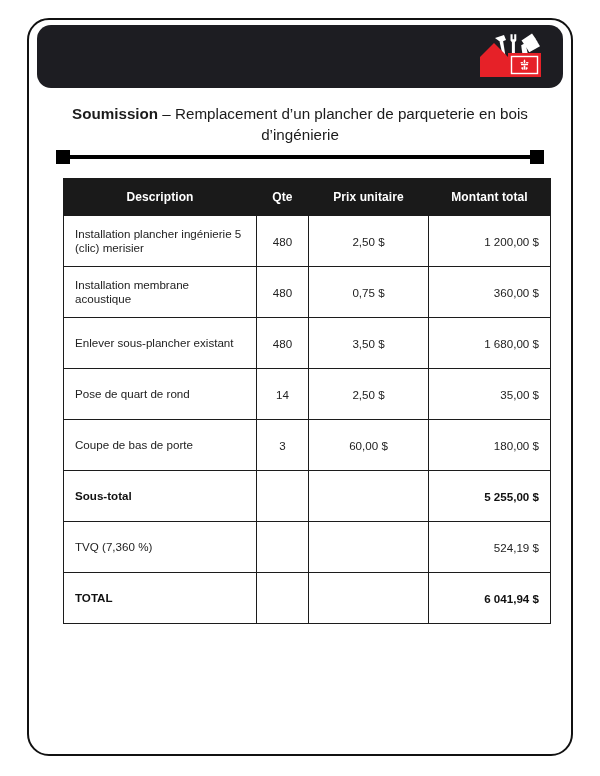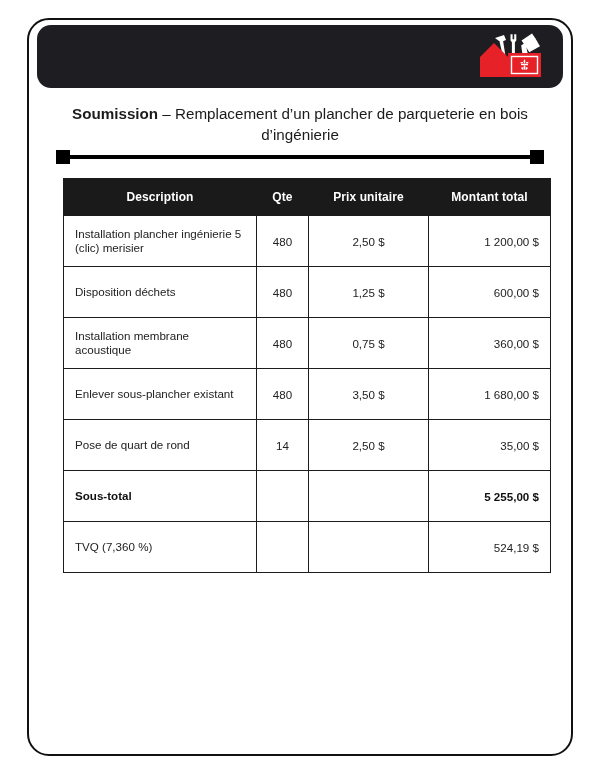--- a/index.html
+++ b/index.html
@@ -214,51 +214,57 @@
       </tr>
     </thead>
     <tbody>
         <tr>
           <td class="desc">Installation plancher ingénierie 5 (clic) merisier</td>
           <td class="qty">480</td>
           <td class="unit">2,50 $</td>
           <td class="total">1 200,00 $</td>
         </tr>
         <tr>
-          <td class="desc">Disposition déchets</td>
-          <td class="qty">480</td>
-          <td class="unit">1,25 $</td>
-          <td class="total">600,00 $</td>
-        </tr>
-        <tr>
           <td class="desc">Installation membrane acoustique</td>
           <td class="qty">480</td>
           <td class="unit">0,75 $</td>
           <td class="total">360,00 $</td>
         </tr>
         <tr>
           <td class="desc">Enlever sous-plancher existant</td>
           <td class="qty">480</td>
           <td class="unit">3,50 $</td>
           <td class="total">1 680,00 $</td>
         </tr>
         <tr>
           <td class="desc">Pose de quart de rond</td>
           <td class="qty">14</td>
           <td class="unit">2,50 $</td>
           <td class="total">35,00 $</td>
+        </tr>
+        <tr>
+          <td class="desc">Coupe de bas de porte</td>
+          <td class="qty">3</td>
+          <td class="unit">60,00 $</td>
+          <td class="total">180,00 $</td>
         </tr>
         <tr class="summary">
           <td class="desc">Sous-total</td>
           <td class="qty"></td>
           <td class="unit"></td>
           <td class="total">5 255,00 $</td>
         </tr>
         <tr>
           <td class="desc">TVQ (7,360 %)</td>
           <td class="qty"></td>
           <td class="unit"></td>
           <td class="total">524,19 $</td>
         </tr>
+        <tr class="summary">
+          <td class="desc">TOTAL</td>
+          <td class="qty"></td>
+          <td class="unit"></td>
+          <td class="total">6 041,94 $</td>
+        </tr>
       </tbody>
   </table>
 
 </div>
 
 </body></html>

